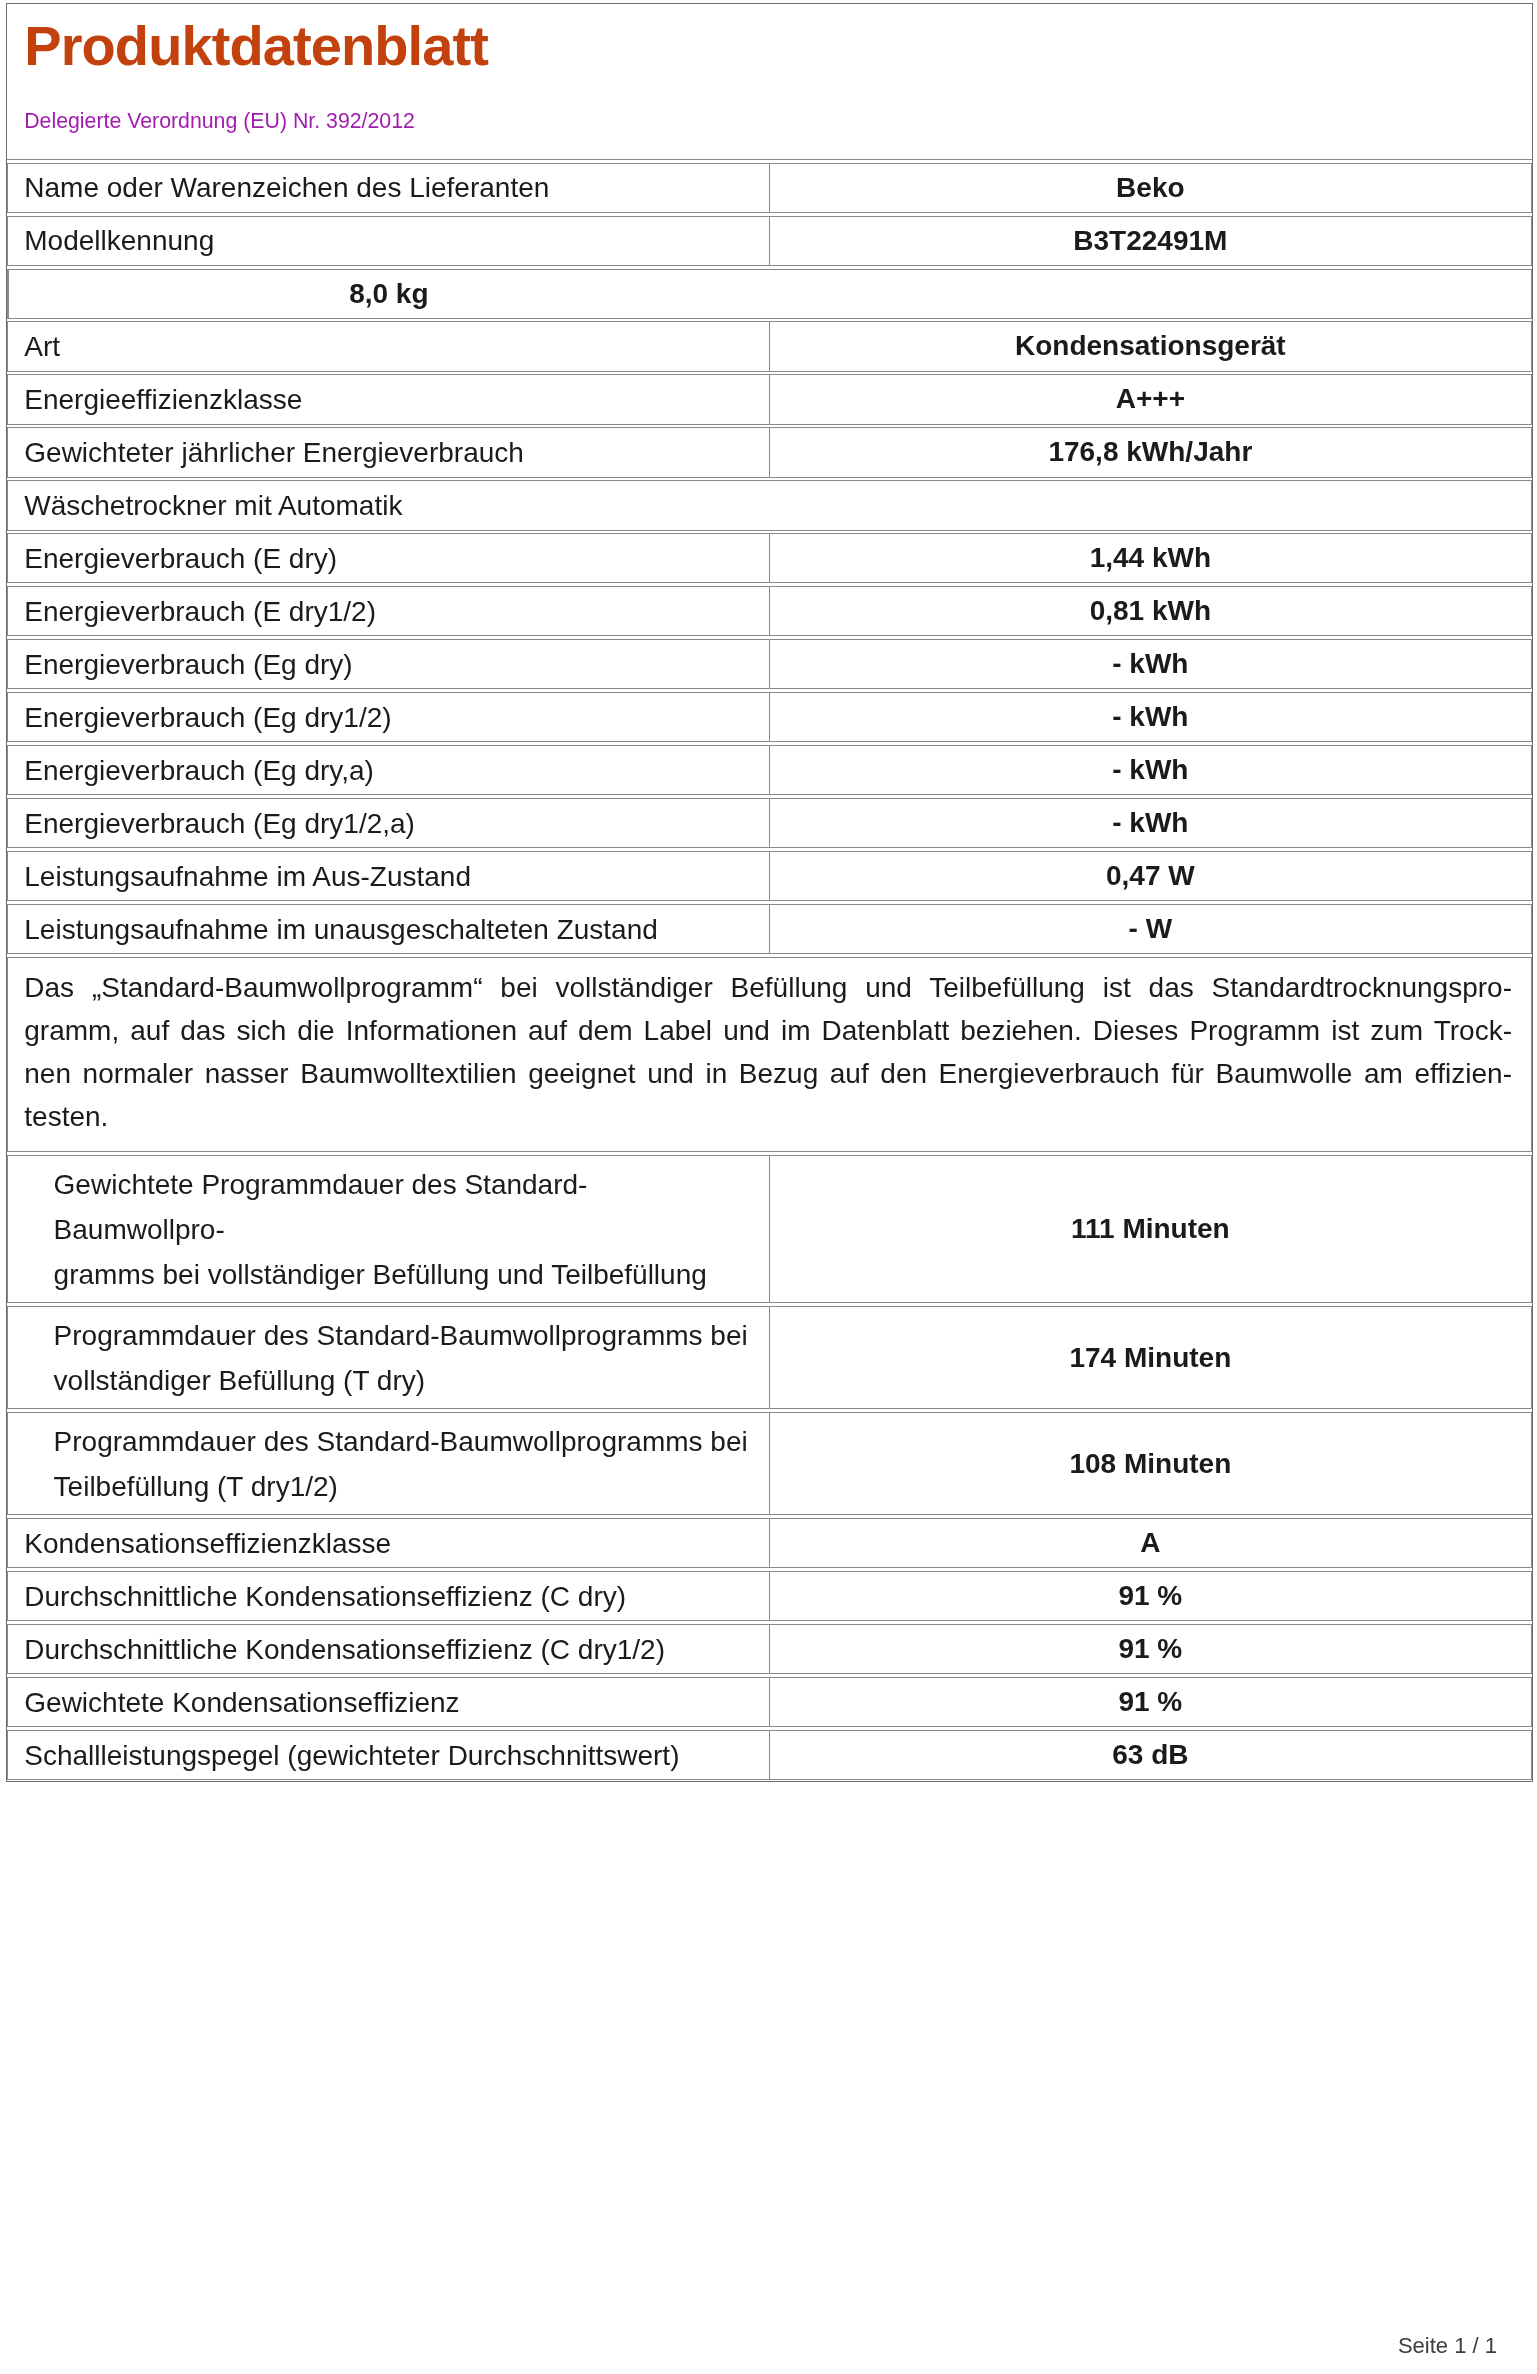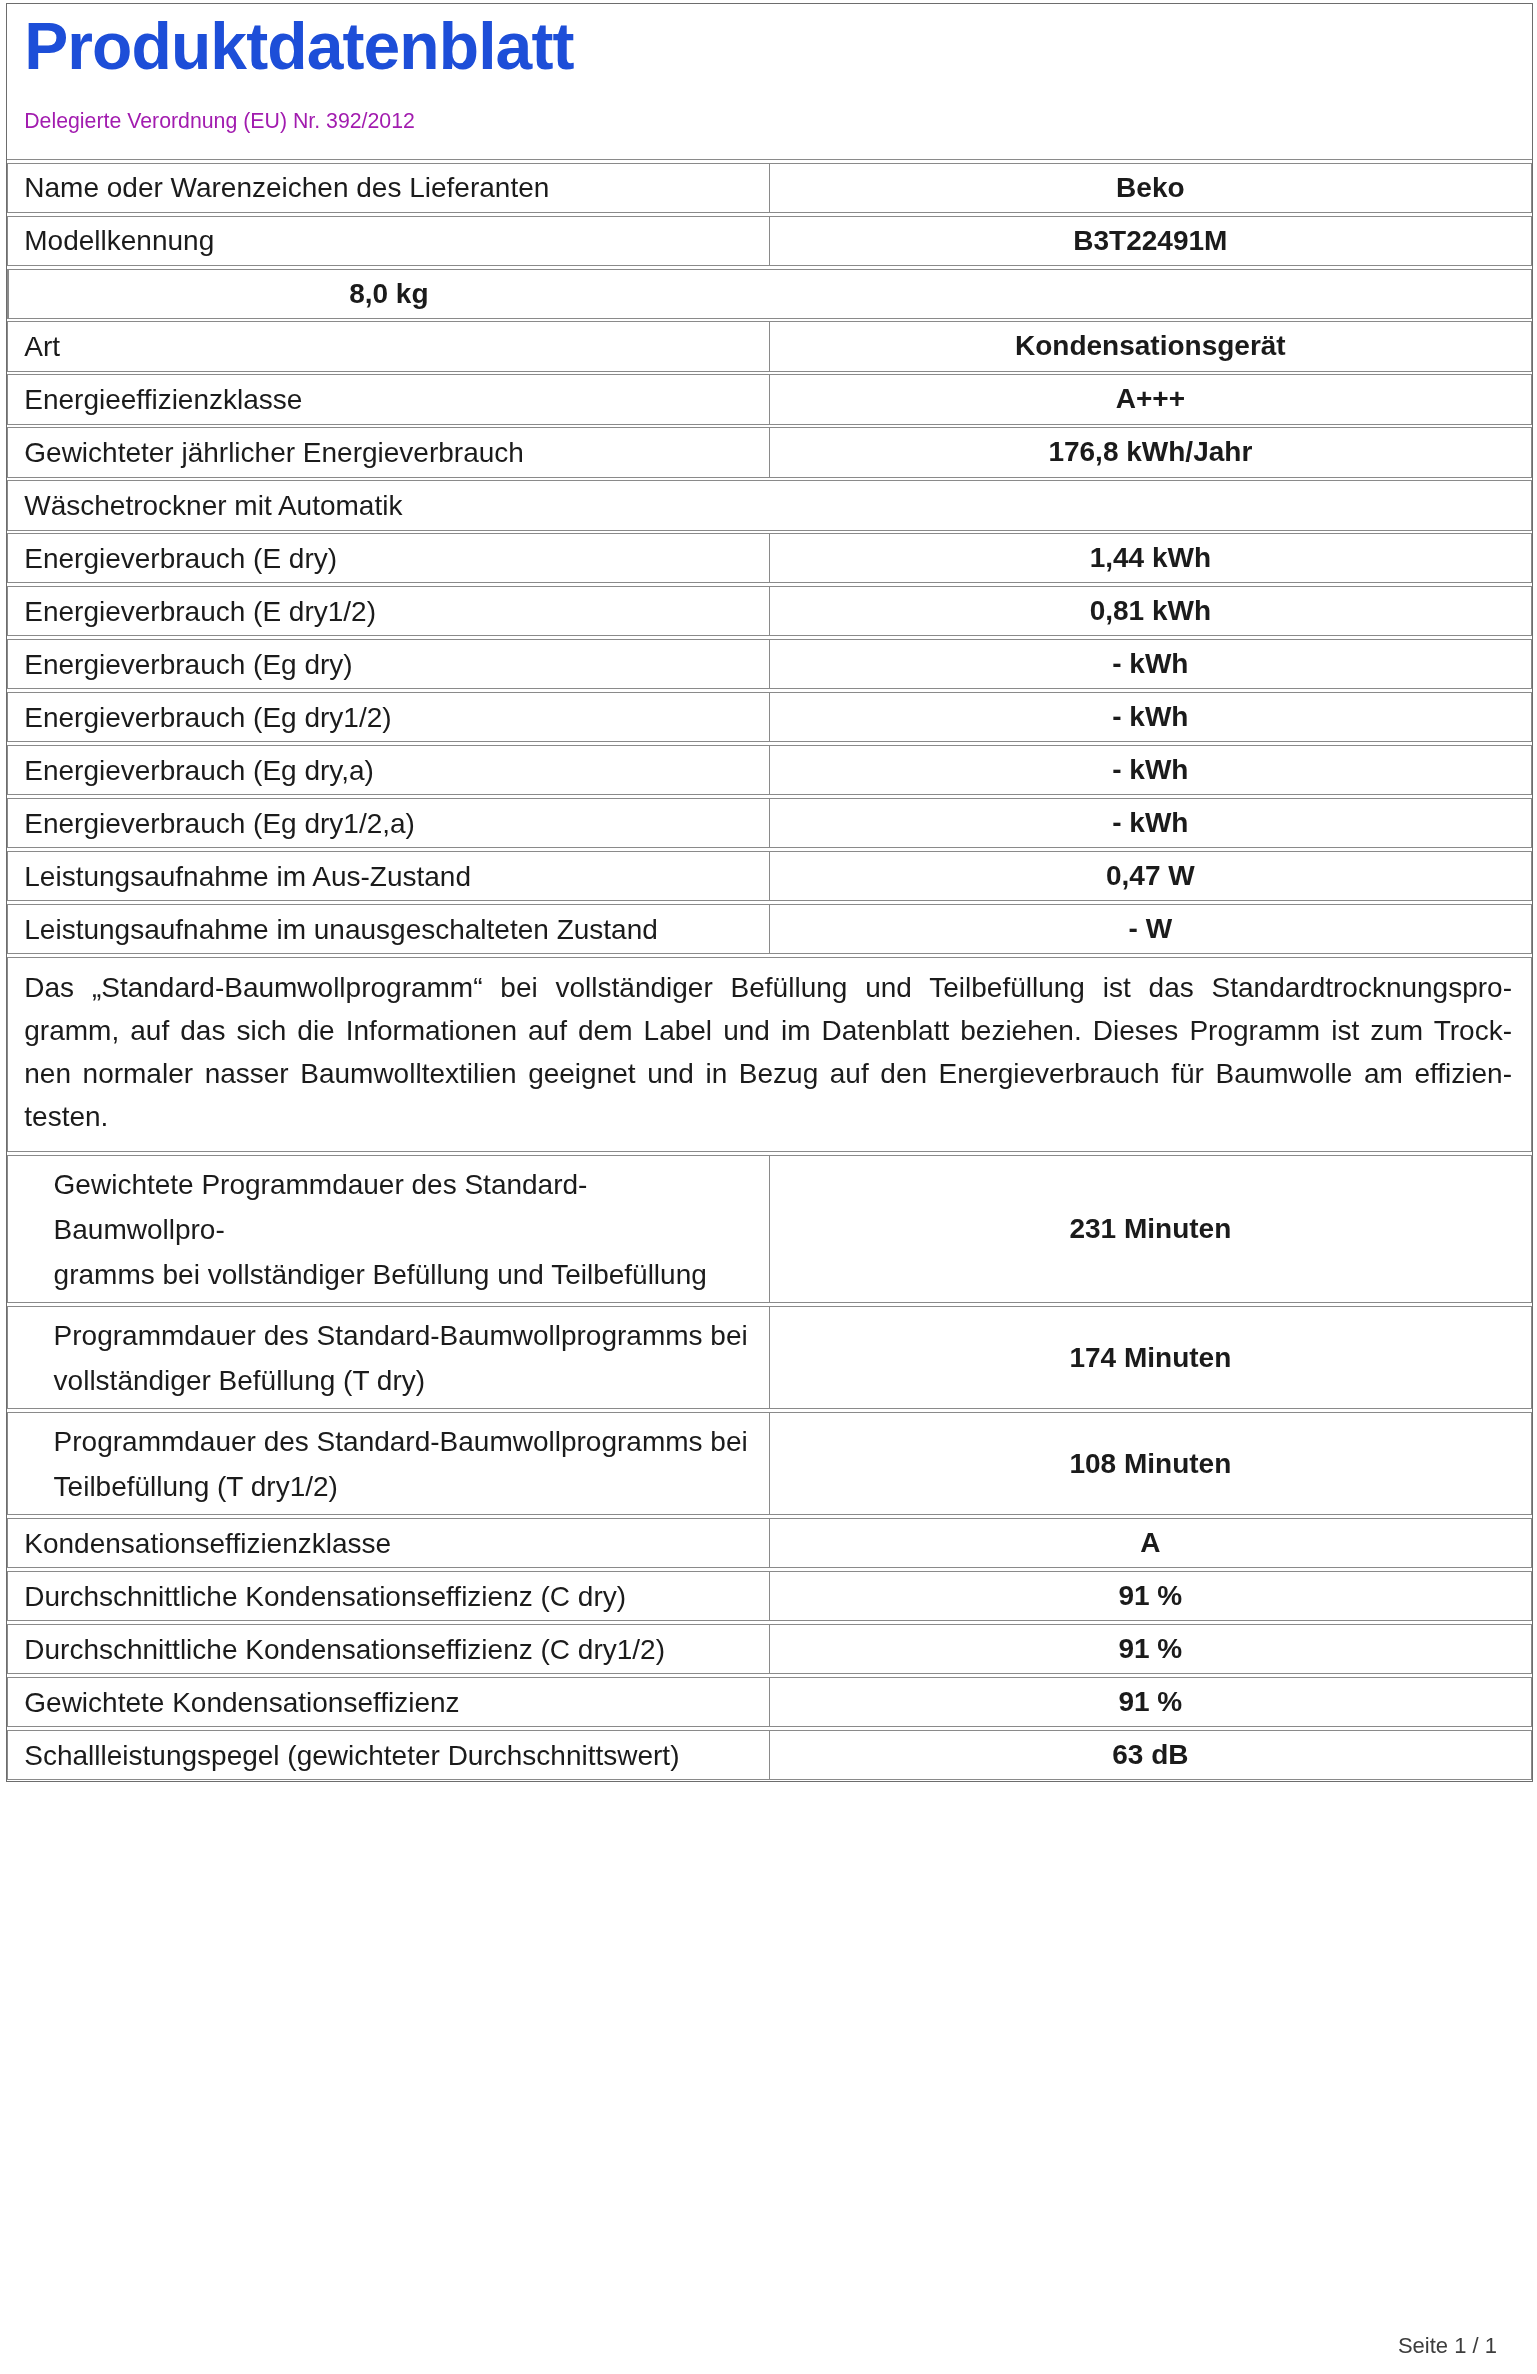--- a/index.html
+++ b/index.html
@@ -19,24 +19,24 @@
     background: #fff;
     padding-bottom: 0.9px;
   }
   
   .doc-header {
     height: 156px;
     border-bottom: 0.9px solid #8a8a8a;
     padding: 5.6px 18.6px 0 17.6px;
   }
   .doc-title {
-    font-size: 66px;
+    font-size: 56px;
     line-height: 74px;
     font-weight: bold;
-    color: #1d4ed8;
+    color: #c2410c;
     letter-spacing: -0.9px;
   }
   .doc-subtitle {
     margin-top: 26px;
     font-size: 21.3px;
     color: #a21caf;
   }
   
   .row {
     display: flex;
@@ -163,21 +163,21 @@
       <div class="pline">testen.</div>
     </div>
 
     <div class="row tall">
       <div class="cell label">
         <div>
           <div>Gewichtete Programmdauer des Standard-Baumwollpro-</div>
           <div>gramms bei vollständiger Befüllung und Teilbefüllung</div>
         </div>
       </div>
-      <div class="cell value">231 Minuten</div>
+      <div class="cell value">111 Minuten</div>
     </div>
     <div class="row tall">
       <div class="cell label">
         <div>
           <div>Programmdauer des Standard-Baumwollprogramms bei</div>
           <div>vollständiger Befüllung (T dry)</div>
         </div>
       </div>
       <div class="cell value">174 Minuten</div>
     </div>

